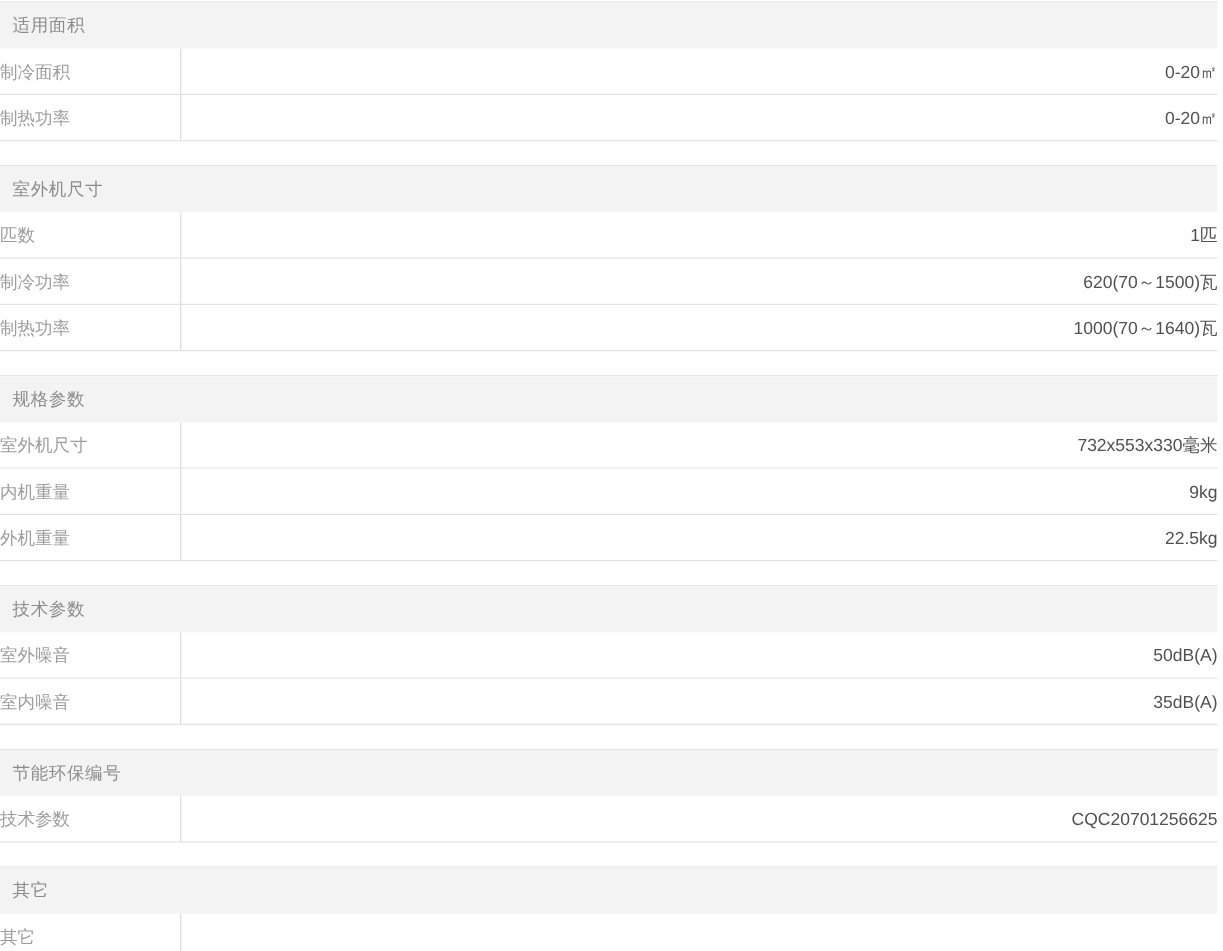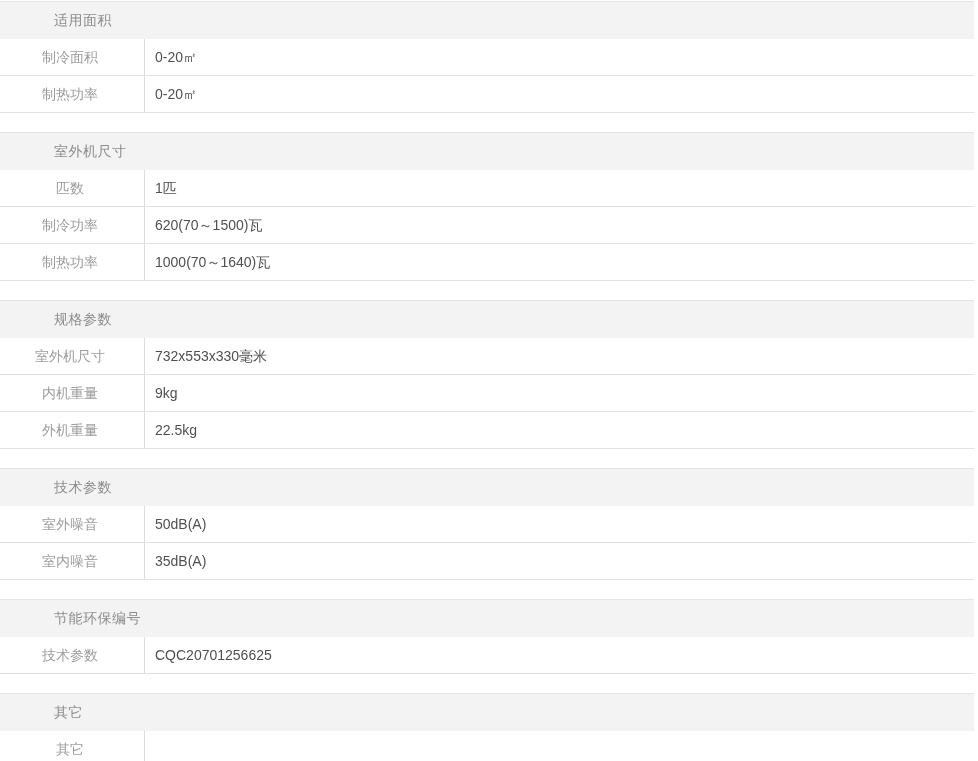--- a/index.html
+++ b/index.html
@@ -21,34 +21,33 @@
   .spec-section:last-child { margin-bottom: 0; }
   .sec-header {
     height: 37px;
     line-height: 37px;
     background: var(--section-header-bg, #f3f3f3);
     padding-left: 10px;
   }
   .sec-title {
     color: var(--section-header-text, #8c8c8c);
     letter-spacing: 0.5px;
-    margin-left: 44px;
   }
   .spec-row {
     display: flex;
     height: 37px;
     border-bottom: 1px solid var(--row-border, #e2e2e2);
     background: #ffffff;
   }
-  .cell { line-height: 36px; white-space: nowrap; overflow: hidden; }
+  .cell { line-height: 36px; white-space: nowrap; overflow: hidden; text-align: right; }
   .cell.label {
     width: 145px;
     flex: 0 0 145px;
     border-right: 1px solid var(--column-divider, #dcdcdc);
-    text-align: center;
+    text-align: left;
     padding-right: 4px;
     color: var(--label-text, #9d9d9d);
   }
   .cell.value {
     flex: 1 1 auto;
     padding-left: 10px;
     color: var(--value-text, #505050);
   }
 </style>
 </head>

